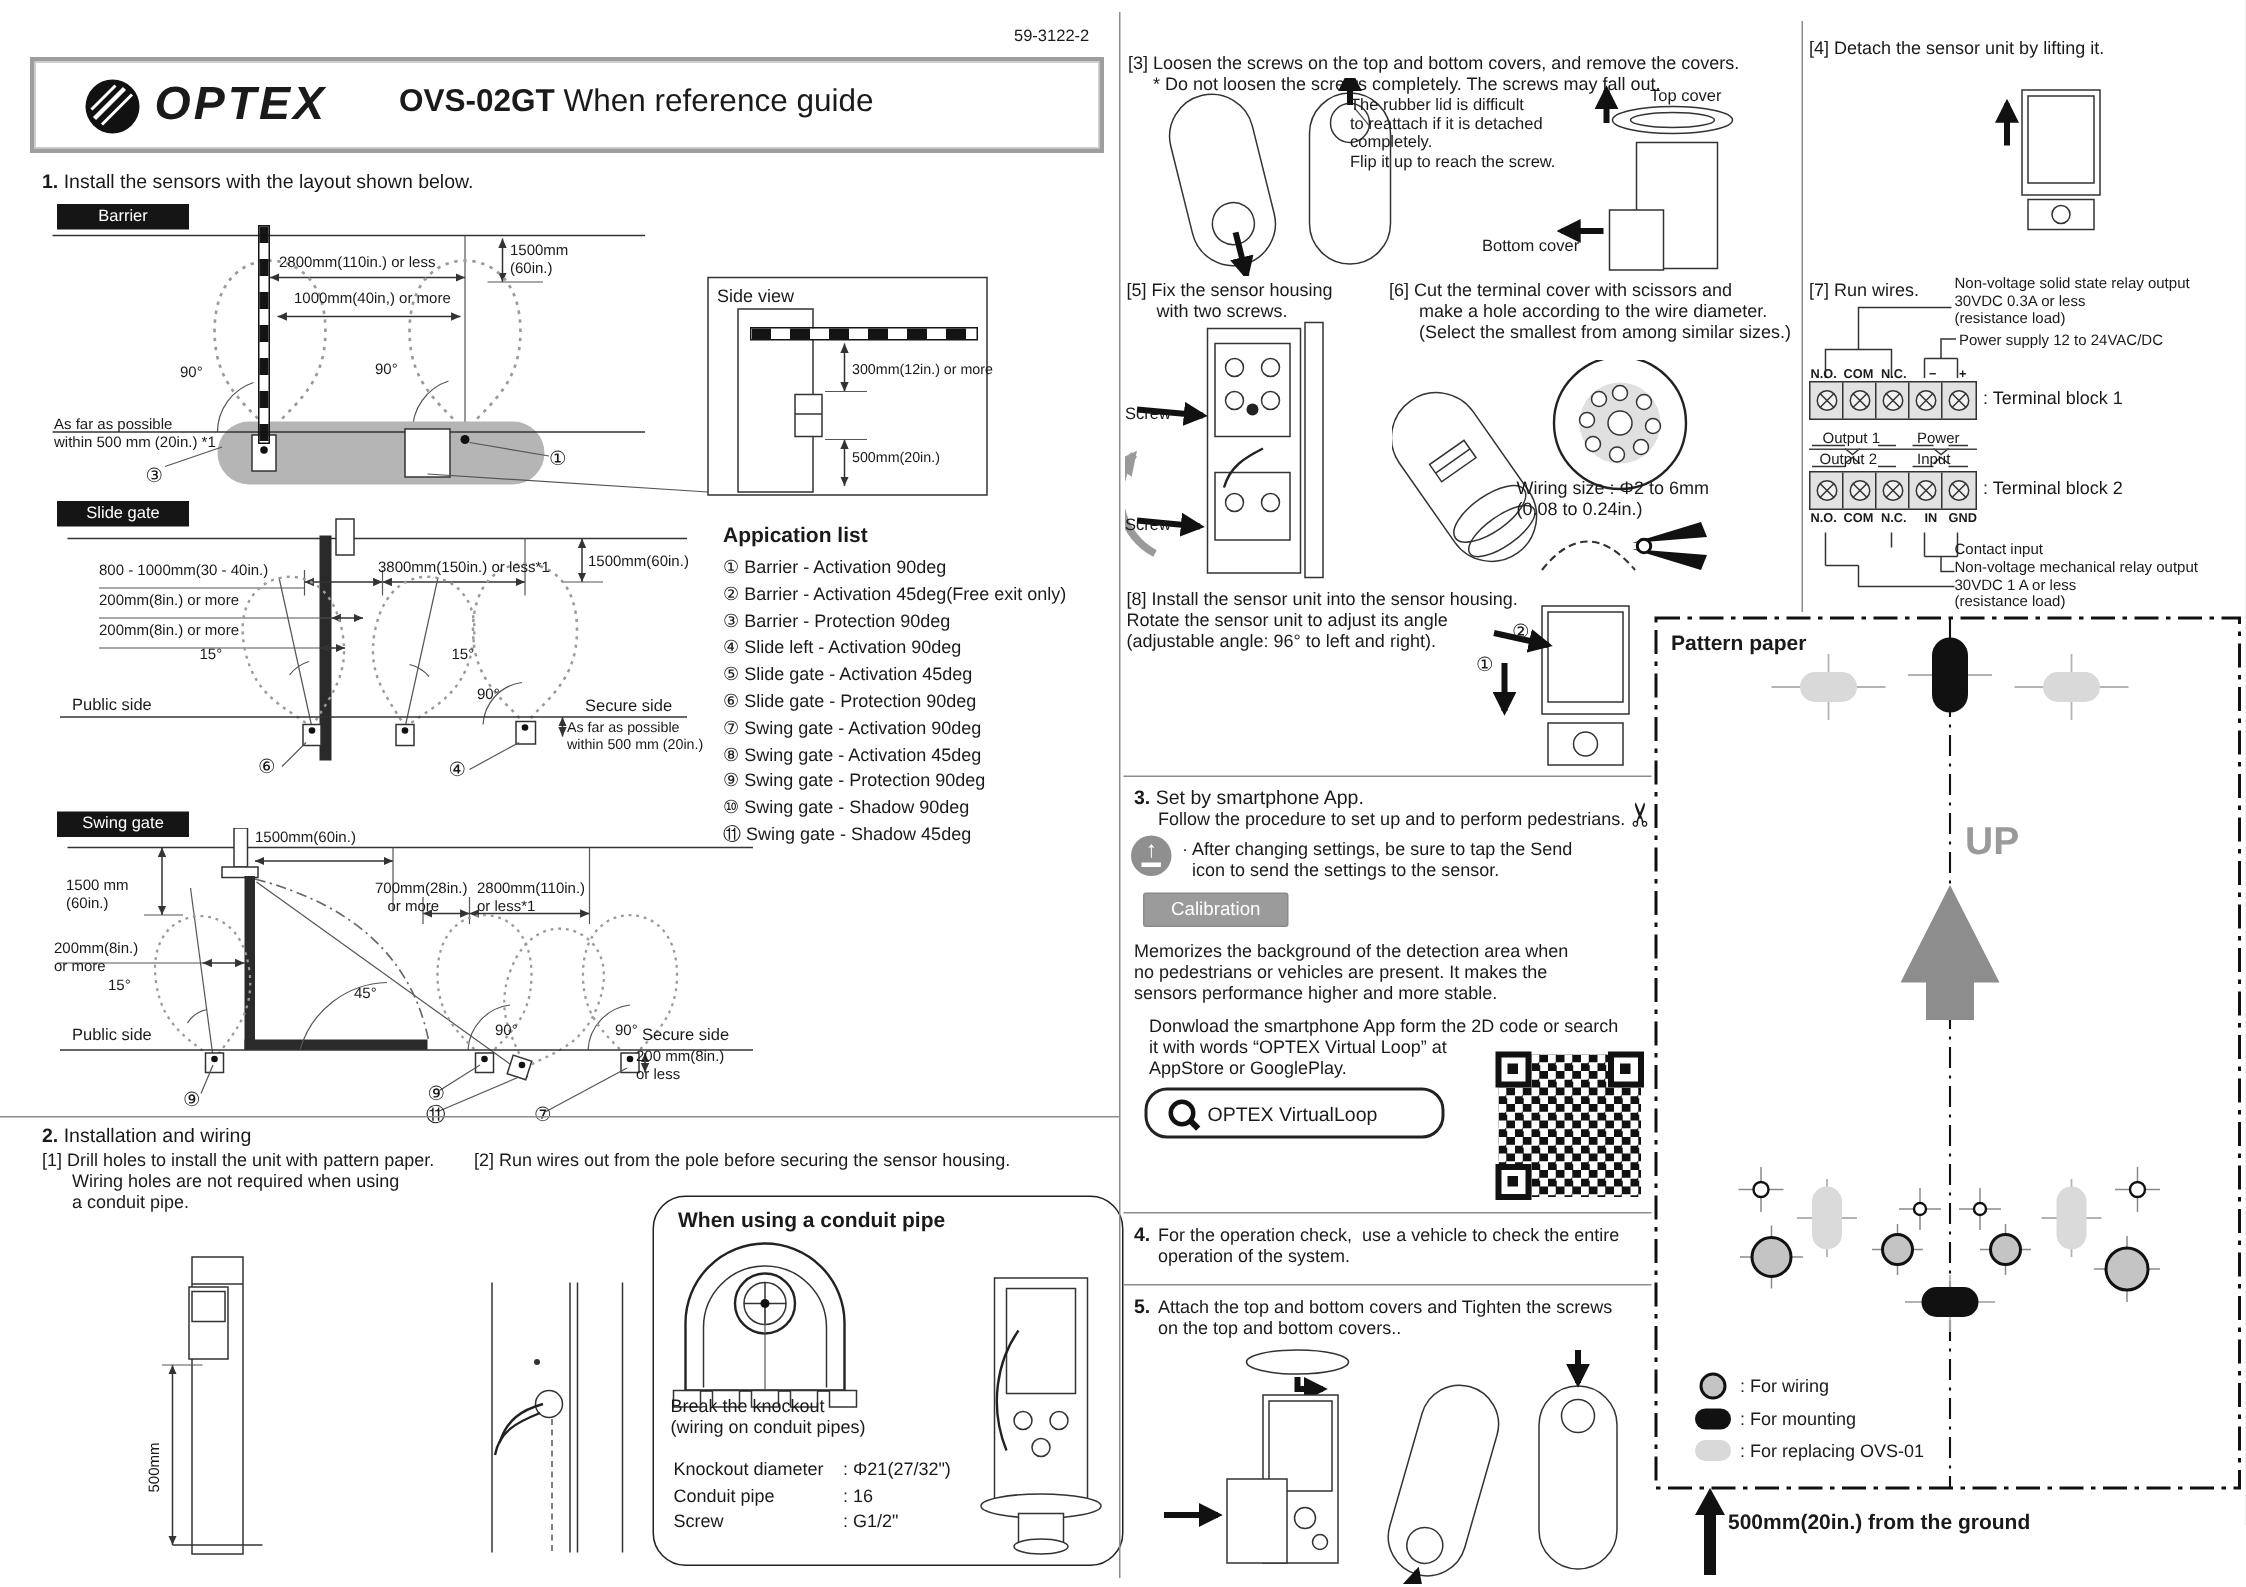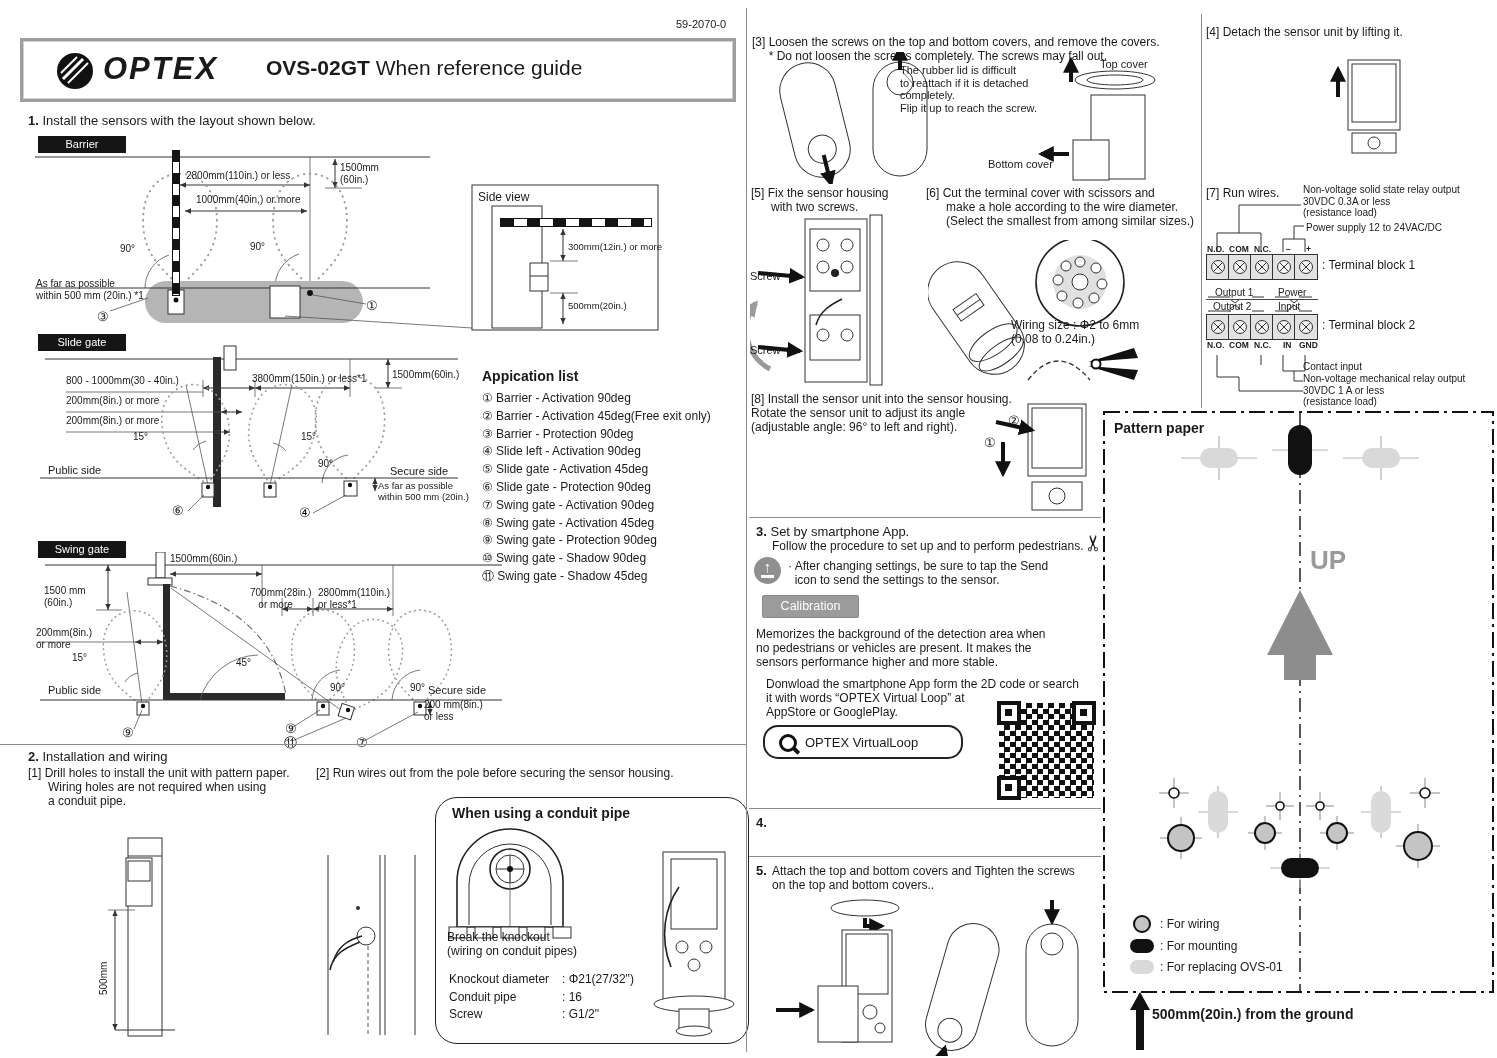--- a/index.html
+++ b/index.html
@@ -67,21 +67,21 @@
       <path d="M0,0L10,5L0,10z" fill="#111"></path>
       </marker>
     <marker id="gh" viewBox="0 0 10 10" refX="8" refY="5" markerWidth="3.2" markerHeight="3.2" orient="auto">
       <path d="M0,0L10,5L0,10z" fill="#9a9a9a"></path>
       </marker>
   </defs>
 </svg>
 
 <div class="page">
 
-  <div class="abs t11" style="left:676px;top:18px">59-2070-0</div>
+  <div class="abs t11" style="left:676px;top:18px">59-3122-2</div>
 
   <div class="abs hdrbox" style="left:20px;top:38px;width:710px;height:58px">
     <svg class="abs" style="left:32px;top:10px" width="40" height="40">
       <circle cx="20" cy="20" r="18" fill="#111"></circle>
       <line x1="8" y1="28" x2="28" y2="8" stroke="#fff" stroke-width="3"></line>
       <line x1="13" y1="32" x2="33" y2="12" stroke="#fff" stroke-width="2"></line>
       <line x1="6" y1="22" x2="22" y2="6" stroke="#fff" stroke-width="2"></line>
     </svg>
     <span class="abs brand" style="left:80px;top:10px">OPTEX</span>
     <span class="abs title" style="left:243px;top:15px"><span class="b">OVS-02GT</span><span> When reference guide</span></span>
@@ -181,21 +181,21 @@
   <div class="abs t10" style="left:133px;top:431px">15°</div>
   <div class="abs t10" style="left:301px;top:431px">15°</div>
   <div class="abs t10" style="left:318px;top:458px">90°</div>
   <div class="abs t11" style="left:48px;top:464px">Public side</div>
   <div class="abs t11" style="left:390px;top:465px">Secure side</div>
   <div class="abs t9 pre" style="left:378px;top:480px">As far as possible
 within 500 mm (20in.)</div>
   <div class="abs cnum" style="left:172px;top:504px">⑥</div>
   <div class="abs cnum" style="left:299px;top:506px">④</div>
 
-  <div class="abs" style="left:482px;top:368px;width:268px">
+  <div class="abs" style="left:482px;top:348px;width:268px">
     <div class="b t14">Appication list</div>
     <div class="t12" style="line-height:17.8px;margin-top:6px">
       <div>① Barrier - Activation 90deg</div>
       <div>② Barrier - Activation 45deg(Free exit only)</div>
       <div>③ Barrier - Protection 90deg</div>
       <div>④ Slide left - Activation 90deg</div>
       <div>⑤ Slide gate - Activation 45deg</div>
       <div>⑥ Slide gate - Protection 90deg</div>
       <div>⑦ Swing gate - Activation 90deg</div>
       <div>⑧ Swing gate - Activation 45deg</div>
@@ -579,20 +579,22 @@
       </div>
     <div class="qf" style="right:4px;top:4px">
         <div class="qfi"></div>
       </div>
     <div class="qf" style="left:4px;bottom:4px">
         <div class="qfi"></div>
       </div>
   </div>
 
   <div class="abs t13" style="left:756px;top:815px"><span class="b">4.</span></div>
+  <div class="abs t12 pre" style="left:772px;top:816px">For the operation check,  use a vehicle to check the entire
+operation of the system.</div>
   <div class="abs t13" style="left:756px;top:863px"><span class="b">5.</span></div>
   <div class="abs t12 pre" style="left:772px;top:864px">Attach the top and bottom covers and Tighten the screws
 on the top and bottom covers..</div>
   <svg class="abs" style="left:770px;top:892px" width="330" height="164">
     <ellipse class="fw" cx="95" cy="16" rx="34" ry="8"></ellipse>
     <path class="bar" d="M95,26 V34 H112" fill="none"></path>
     <rect class="fw" x="72" y="38" width="50" height="112" stroke-width="1.6"></rect>
     <rect class="fw" x="76" y="42" width="42" height="60"></rect>
     <rect class="fw" x="48" y="94" width="40" height="56"></rect>
     <circle class="k" cx="100" cy="120" r="7"></circle>

